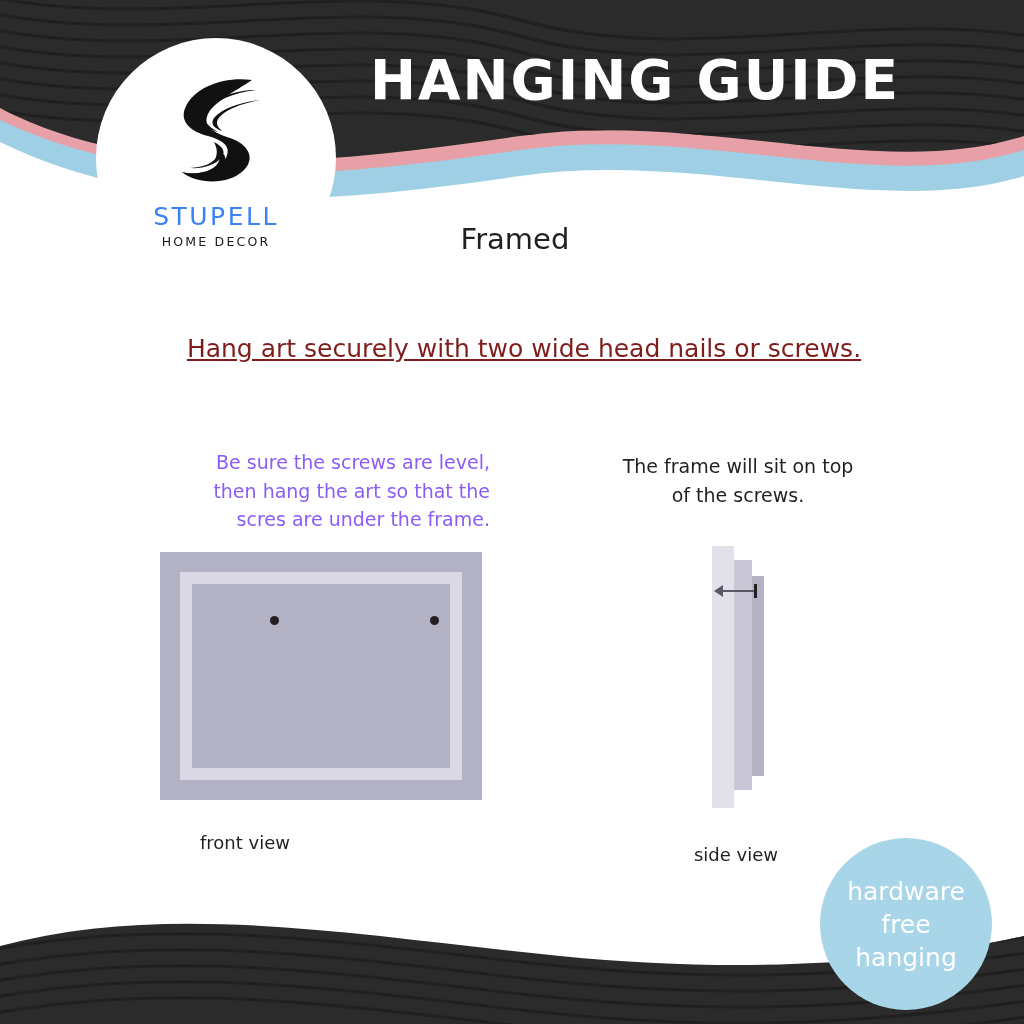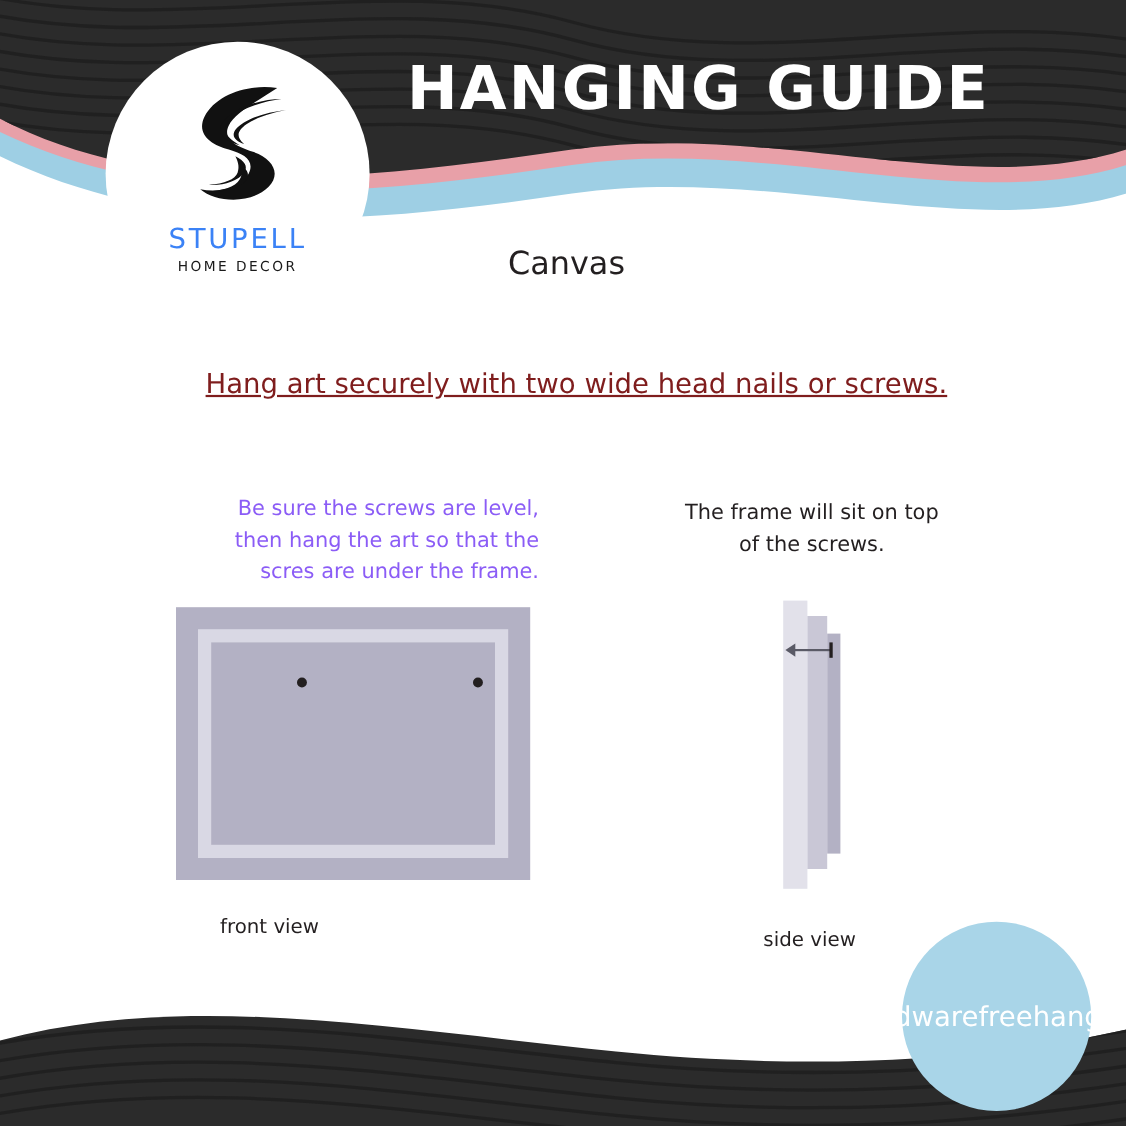--- a/index.html
+++ b/index.html
@@ -248,20 +248,21 @@
   
   .hw-badge {
     position: absolute;
     left: 820px;
     top: 838px;
     width: 172px;
     height: 172px;
     border-radius: 50%;
     background: #a9d5e8;
     display: flex;
+    flex-direction: column;
     align-items: center;
     justify-content: center;
     z-index: 9;
   }
   .hw-badge span {
     display: block;
     color: #ffffff;
     font-size: 25px;
     line-height: 1.32;
     text-align: center;
@@ -311,21 +312,21 @@
       <path d="M58,70 C66,74 70,79 66,85 C60,93 46,97 34,96 C48,95 58,91 60,85 C62,79 60,74 58,70 Z"></path>
     </g>
   </svg>
   <div class="logo-name">STUPELL</div>
   <div class="logo-sub">HOME DECOR</div>
 </div>
 
 <div class="title">HANGING GUIDE</div>
 
 <div class="subtitle">
-  <div>Canvas</div>
+  <div>Framed</div>
 </div>
 
 <div class="lede">Hang art securely with two wide head nails or screws.</div>
 
 <div class="caption-left">
   <div>Be sure the screws are level,</div>
   <div>then hang the art so that the</div>
   <div>scres are under the frame.</div>
 </div>
 

